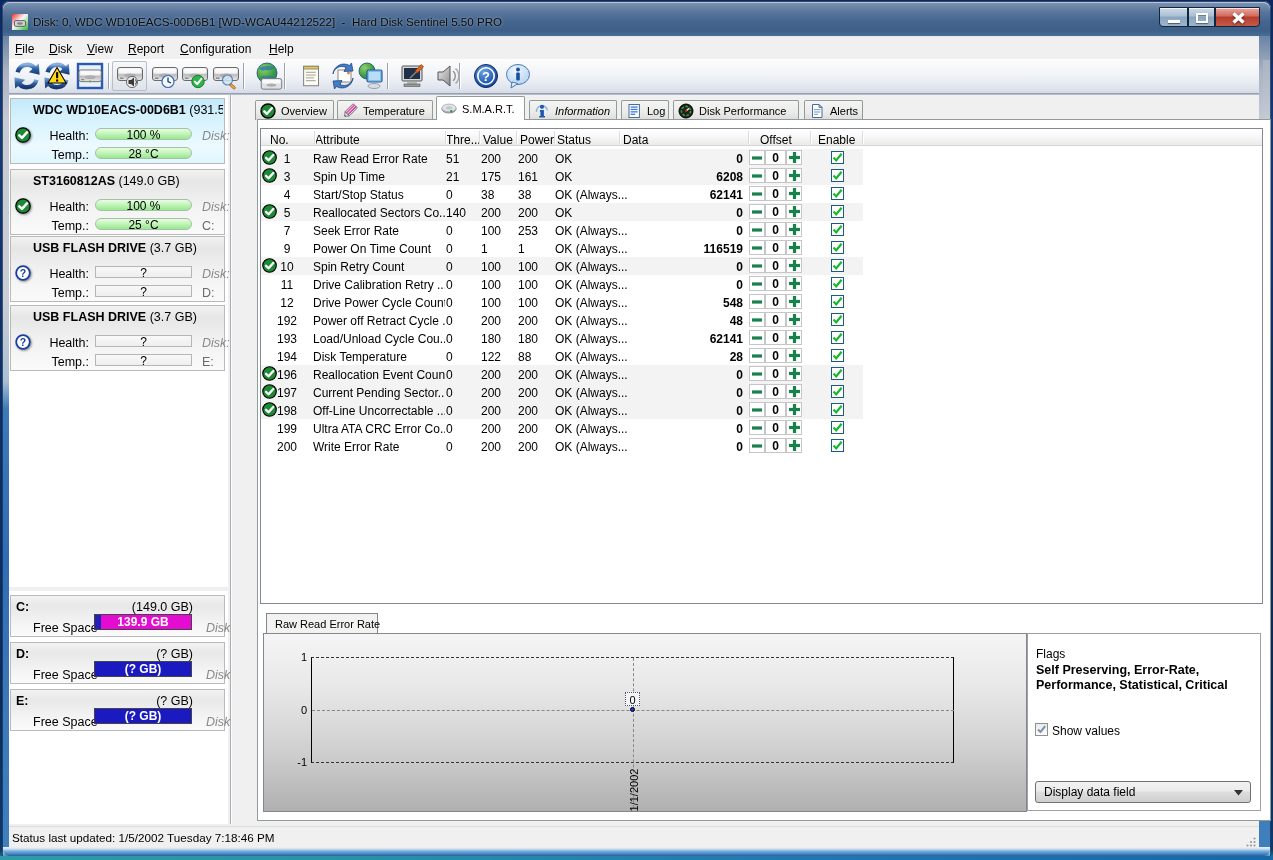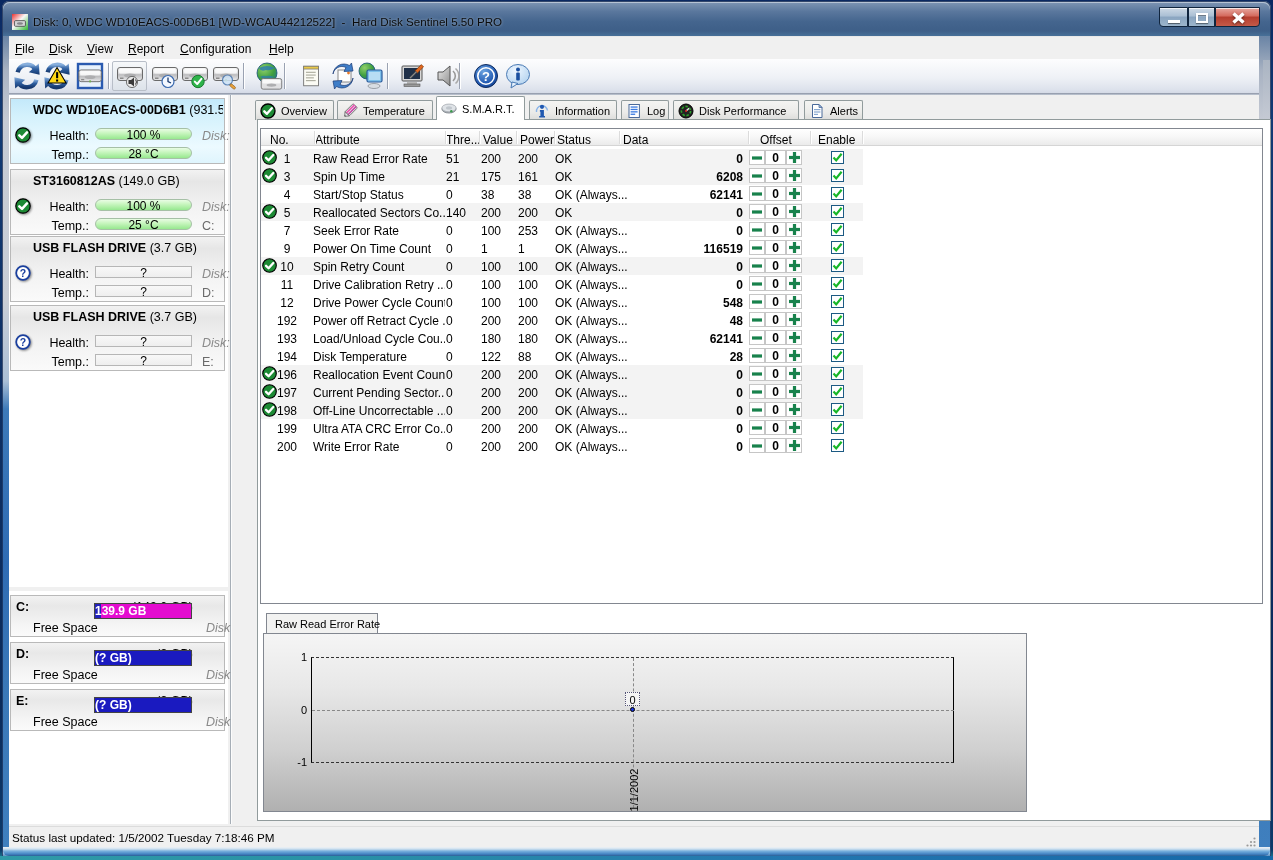--- a/index.html
+++ b/index.html
@@ -53,21 +53,21 @@
 .cbar.gray { background:linear-gradient(180deg,#f8f8f8 0%,#eeeeee 100%); border-color:#b6b6b6; }
 .cdrive { position:absolute; left:191px; font-size:12.5px; color:#8a8a8a; font-style:italic; }
 .cdrive.dark { font-style:normal; color:#6a6a6a; }
 .cicon { position:absolute; left:4px; top:28px; width:16px; height:16px; filter:drop-shadow(1px 1px 1px rgba(0,0,0,.45)); }
 
 
 .pcard { position:absolute; left:1px; width:215px; height:42px; border:1px solid #b9b9b9; background:linear-gradient(180deg,#f2f2f2 0%,#e8e8e8 25%,#f4f4f4 70%,#fafafa 100%); }
 .pttl { position:absolute; left:5px; top:4px; font-weight:bold; font-size:12.5px; }
 .psize { position:absolute; left:0px; width:182px; text-align:right; top:4px; font-size:12.5px; }
 .plabel { position:absolute; left:22px; top:25px; font-size:12.5px; }
-.pbar { position:absolute; left:83px; top:7px; width:98px; height:16px; border:1px solid #444; color:#fff; font-weight:bold; font-size:12px; line-height:15px; }
+.pbar { position:absolute; left:83px; top:18px; width:98px; height:16px; border:1px solid #444; text-align:center; color:#fff; font-weight:bold; font-size:12px; line-height:15px; }
 
 
 #main { position:absolute; left:237px; top:95px; width:920px; height:726px;margin-left:20px; }
 .tab { position:absolute; top:5px; height:20px; border:1px solid #919b9c; border-bottom:none; border-radius:2px 2px 0 0;
   background:linear-gradient(180deg,#f4f4f2 0%,#ebebe9 60%,#dcdcda 100%); font-size:11px; color:#000; }
 .tab.active { top:1px; height:24px; background:#fff; z-index:3; }
 .tab .ic { position:absolute; left:4px; top:2px; width:16px; height:16px; }
 .tab .tx { position:absolute; left:25px; top:4px; white-space:nowrap; }
 .tab.active .tx { top:6px; }
 #tabpanel { position:absolute; left:0px; top:24px; width:1014px; height:702px; background:#fff; border:1px solid #919b9c; }
@@ -478,21 +478,21 @@
     </div>
   <div class="tab active" style="left:179px; width:89px;">
       <svg class="ic" style="top:4px" viewBox="0 0 18 14">
         <ellipse cx="9" cy="7" rx="8" ry="4.6" fill="#b9bec4" stroke="#70767e" stroke-width=".8"></ellipse>
         <ellipse cx="9" cy="5.8" rx="8" ry="4.4" fill="#dfe3e7" stroke="#8a9098" stroke-width=".6"></ellipse>
         <ellipse cx="9" cy="5.8" rx="3.4" ry="1.8" fill="#c0c6cc"></ellipse>
         <circle cx="11.6" cy="9.4" r="1.4" fill="#3a9a4a"></circle>
       </svg>
       <span class="tx">S.M.A.R.T.</span>
     </div>
-  <div class="tab" style="left:272px; width:88px;">
+  <div class="tab" style="left:272px; width:88px;font-style:italic;">
       <svg class="ic" viewBox="0 0 16 16">
         <path d="M2.5 9 A 5.5 5.5 0 0 1 13.5 7.5" stroke="#8ab4e8" stroke-width="1.4" fill="none"></path>
         <circle cx="8" cy="3.8" r="2.1" fill="#2058b0"></circle>
         <path d="M5.9 7 L9.9 7 L9.9 13 L11 13 L11 14.6 L5.2 14.6 L5.2 13 L6.4 13 L6.4 8.8 L5.9 8.8 Z" fill="#2058b0"></path>
       </svg>
       <span class="tx">Information</span>
     </div>
   <div class="tab" style="left:364px; width:48px;">
       <svg class="ic" viewBox="0 0 16 16">
         <rect x="3" y="1.5" width="10.4" height="13" fill="#fff" stroke="#4a6a9a" stroke-width="1"></rect>
@@ -919,20 +919,36 @@
       <div class="abs" style="left:0px; top:17px; width:43px; font-size:11px; text-align:right;">1</div>
       <div class="abs" style="left:0px; top:70px; width:43px; font-size:11px; text-align:right;">0</div>
       <div class="abs" style="left:0px; top:122px; width:43px; font-size:11px; text-align:right;">-1</div>
       <div id="plot" class="abs" style="left:47px; top:23px; width:643px; height:106px; border-top:1px dashed #333; border-bottom:1px dashed #333; border-left:1px solid #000; border-right:1px solid #000;"></div>
       <div class="abs" style="left:48px; top:76px; width:642px; border-top:1px dashed #888;"></div>
       <div class="abs" style="left:369px; top:24px; height:150px; border-left:1px dashed #888;"></div>
       <div class="abs" style="left:361px; top:58px; width:15px; height:14px; border:1px dotted #557; background:#f4f4f4; text-align:center; font-size:11px; line-height:14px;">0</div>
       <div class="abs" style="left:366px; top:73px; width:5px; height:5px; background:#1a35d8; border-radius:50%; border:1px solid #000;"></div>
       <div class="abs" style="left:345px; top:150px; font-size:11px; transform:rotate(-90deg); width:50px; height:12px; text-align:center;">1/1/2002</div>
     </div>
+    <div id="flags">
+      <div class="abs" style="left:8px; top:13px;">Flags</div>
+      <div class="abs" style="left:8px; top:29px; font-weight:bold; font-size:12.5px; line-height:15px;">Self Preserving, Error-Rate,<br>Performance, Statistical, Critical</div>
+      <div class="abs" style="left:7px; top:89px; width:13px; height:13px; border:1px solid #8e8f8f; background:linear-gradient(180deg,#e9e9e9,#fdfdfd);">
+        <svg width="11" height="11" viewBox="0 0 11 11" style="position:absolute;left:0px;top:0px">
+            <path d="M2 5.5 L4.5 8 L9.2 2.2" stroke="#7b93ab" stroke-width="2" fill="none"></path>
+          </svg>
+      </div>
+      <div class="abs" style="left:24px; top:90px;">Show values</div>
+      <div class="abs" style="left:7px; top:147px; width:216px; height:22px; border:1px solid #707070; border-radius:3px; background:linear-gradient(180deg,#f2f2f2 0%,#ebebeb 45%,#dddddd 50%,#cfcfcf 100%);">
+        <span style="position:absolute; left:8px; top:3px;">Display data field</span>
+        <svg width="9" height="6" viewBox="0 0 9 6" style="position:absolute; right:7px; top:8px;">
+            <path d="M0 0 L9 0 L4.5 5.5 Z" fill="#333"></path>
+          </svg>
+      </div>
+    </div>
   </div>
 </div>
 <div id="statusbar">Status last updated: 1/5/2002 Tuesday 7:18:46 PM</div>
 <svg style="position:absolute; left:1246px; top:837px; width:10px; height:10px;" viewBox="0 0 10 10">
     <g fill="#9a9a9a">
       <circle cx="8.5" cy="1.5" r="1.1"></circle>
       <circle cx="5" cy="5" r="1.1"></circle>
       <circle cx="8.5" cy="5" r="1.1"></circle>
       <circle cx="1.5" cy="8.5" r="1.1"></circle>
       <circle cx="5" cy="8.5" r="1.1"></circle>

